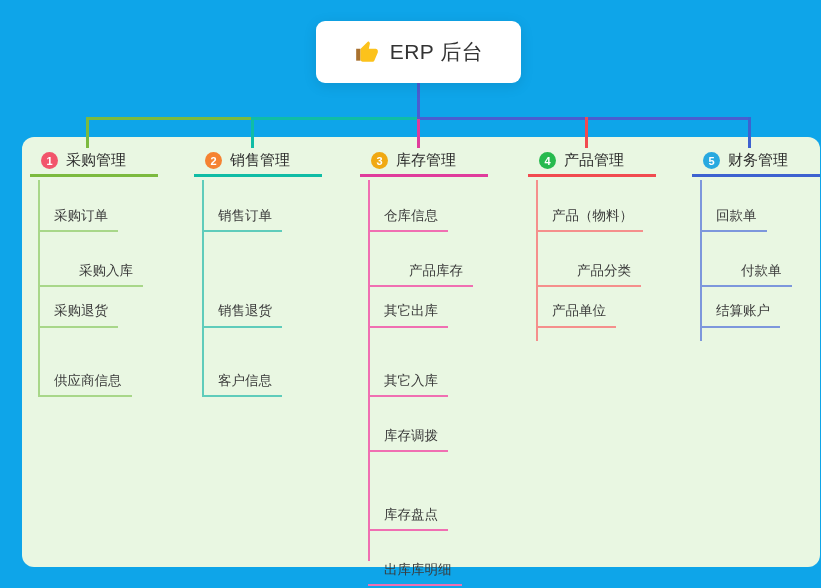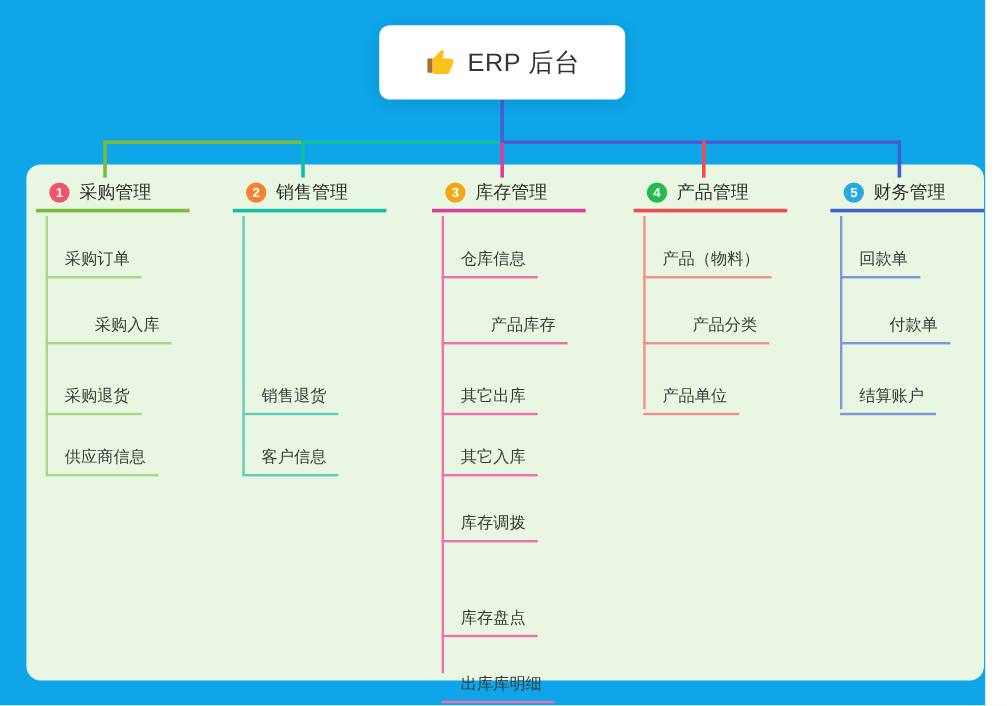--- a/index.html
+++ b/index.html
@@ -53,21 +53,21 @@
   .spine{position:absolute;left:8px;top:33px;width:2px;background:var(--cl);}
   .n4 .spine{height:216px;}
   .n7 .spine{height:381px;}
   .n3 .spine{height:161px;}
   .leaf{
     position:absolute;left:8px;
     padding:0 10px 6px 16px;border-bottom:2px solid var(--cl);
     font-size:13.5px;color:#3a3a3a;white-space:nowrap;line-height:17px;
     cursor:default;
   }
-  .r0{top:60px;}.r1{top:115px;padding-left:41px;}.r2{top:174px;}.r3{top:225px;}
+  .r0{top:60px;}.r1{top:115px;padding-left:41px;}.r2{top:156px;font-family:Liberation Mono, monospace;}.r3{top:225px;}
   .r4{top:280px;}.r5{top:334px;margin-top:25px;}.r6{top:390px;margin-top:24px;}
   .thumb-svg{display:block;}
 </style>
 </head>
 <body>
 
 <div class="canvas">
 
   <div class="panel"></div>
 
@@ -102,20 +102,21 @@
     <div class="leaf r2">采购退货</div>
     <div class="leaf r3">供应商信息</div>
   </div>
 
   <div class="col b2 n4">
     <div class="hdr">
       <span class="badge">2</span>
       <span class="lbl">销售管理</span>
     </div>
     <div class="spine"></div>
+    <div class="leaf r0">销售订单</div>
     <div class="leaf r2">销售退货</div>
     <div class="leaf r3">客户信息</div>
   </div>
 
   <div class="col b3 n7">
     <div class="hdr">
       <span class="badge">3</span>
       <span class="lbl">库存管理</span>
     </div>
     <div class="spine"></div>

